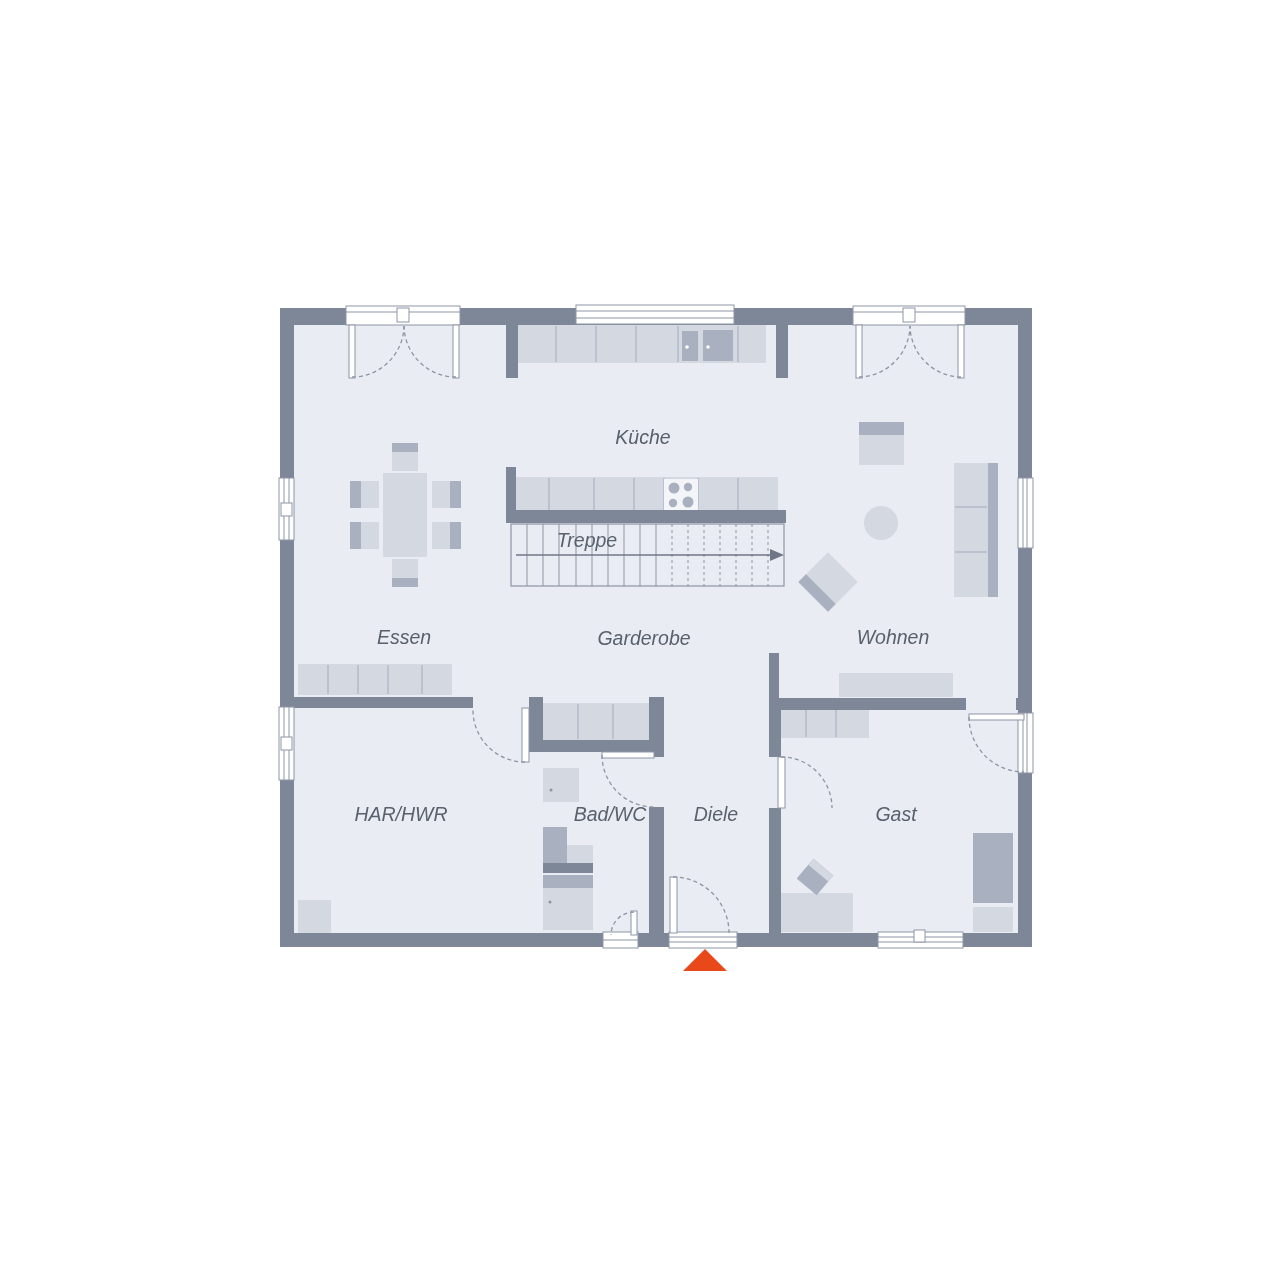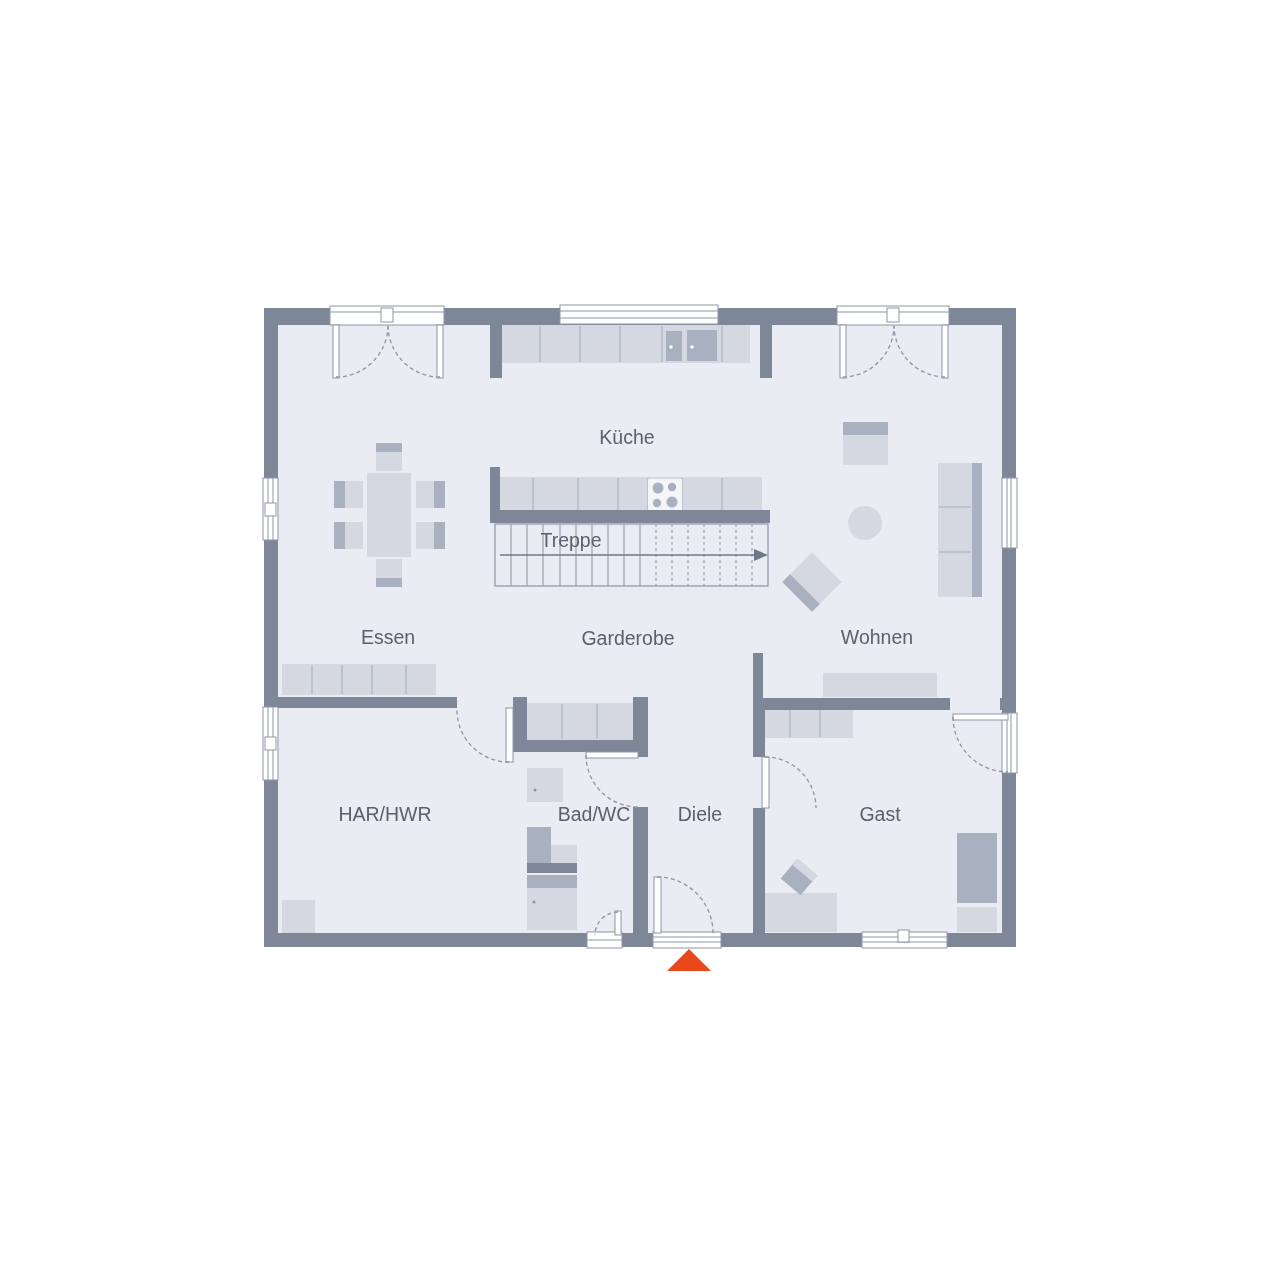--- a/index.html
+++ b/index.html
@@ -1,18 +1,18 @@
 <!DOCTYPE html>
 <html><head>
 <meta charset="utf-8">
 <style>
   html,body{margin:0;padding:0;background:#ffffff;}
   body{width:1280px;height:1280px;position:relative;overflow:hidden;
        font-family:"Liberation Sans", sans-serif;}
-  #plan-wrap{position:absolute;left:0;top:0;width:1244px;height:1280px;}
+  #plan-wrap{position:absolute;left:16px;top:0;width:1244px;height:1280px;font-style:italic;}
   svg{display:block;}
   .room-label{font-family:"Liberation Sans", sans-serif;font-size:19.5px;
               fill:#59606e;}
   .wall{fill:#7e8798;}
   .floor{fill:#e9ecf2;}
   .furn-l{fill:#d3d8e1;}
   .furn-m{fill:#a9b0bf;}
   .opening{fill:#ffffff;stroke:#8d95a5;stroke-width:1;}
   .leaf{fill:#ffffff;stroke:#8d95a5;stroke-width:1;}
   .swing{fill:none;stroke:#8d95a5;stroke-width:1.3;stroke-dasharray:4 3;}

